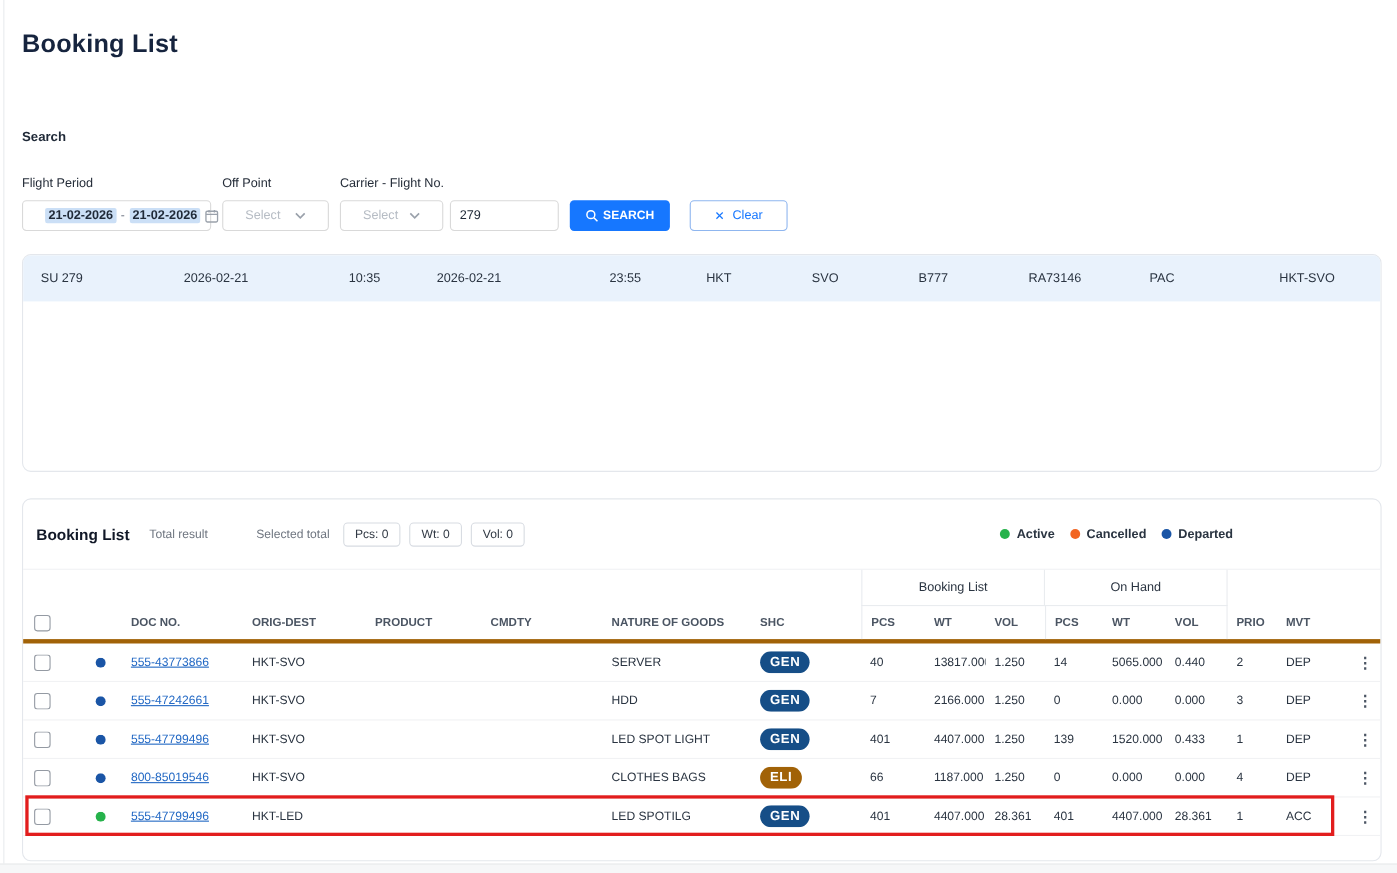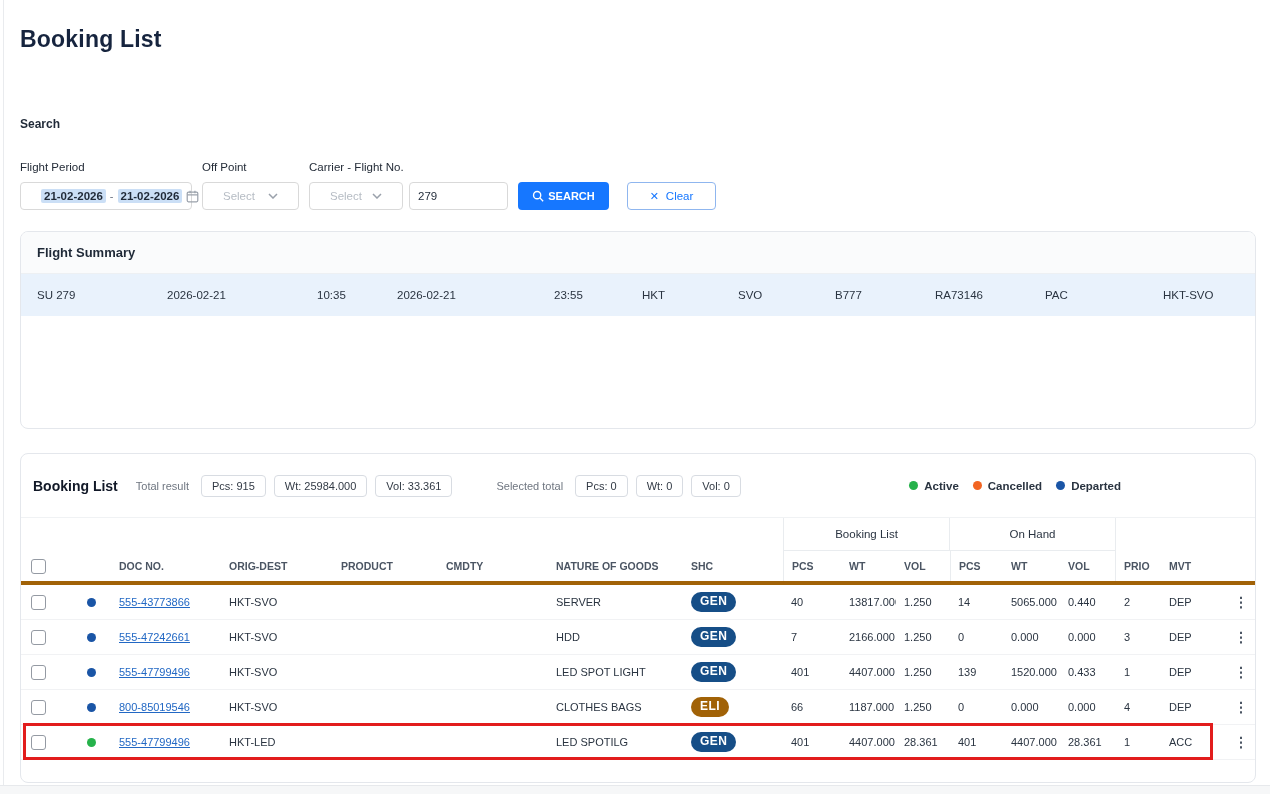--- a/index.html
+++ b/index.html
@@ -132,23 +132,20 @@
 
       <button class="btn-clear">
         <span class="x-icon">✕</span>
         <span>Clear</span>
       </button>
 
     </div>
   </div>
 
   <div class="panel fs-panel">
-    <div class="panel-header">
-      <span>Flight Summary</span>
-    </div>
     <div>
         <div class="fs-grid fs-row">
           <div class="fs-td">SU 279</div>
           <div class="fs-td">2026-02-21</div>
           <div class="fs-td">10:35</div>
           <div class="fs-td">2026-02-21</div>
           <div class="fs-td">23:55</div>
           <div class="fs-td">HKT</div>
           <div class="fs-td">SVO</div>
           <div class="fs-td">B777</div>
@@ -156,25 +153,20 @@
           <div class="fs-td">PAC</div>
           <div class="fs-td">HKT-SVO</div>
         </div>
       </div>
   </div>
 
   <div class="panel bl-panel">
     <div class="bl-header">
       <span class="bl-title">Booking List</span>
       <span class="muted">Total result</span>
-      <span class="chips">
-          <span class="chip">Pcs: 915</span>
-          <span class="chip">Wt: 25984.000</span>
-          <span class="chip">Vol: 33.361</span>
-        </span>
       <span class="muted sel">Selected total</span>
       <span class="chips">
           <span class="chip">Pcs: 0</span>
           <span class="chip">Wt: 0</span>
           <span class="chip">Vol: 0</span>
         </span>
       <span class="legend">
           <span class="legend-item">
             <span class="dot" style="background: rgb(38, 178, 75);"></span>
             <span>Active</span>

